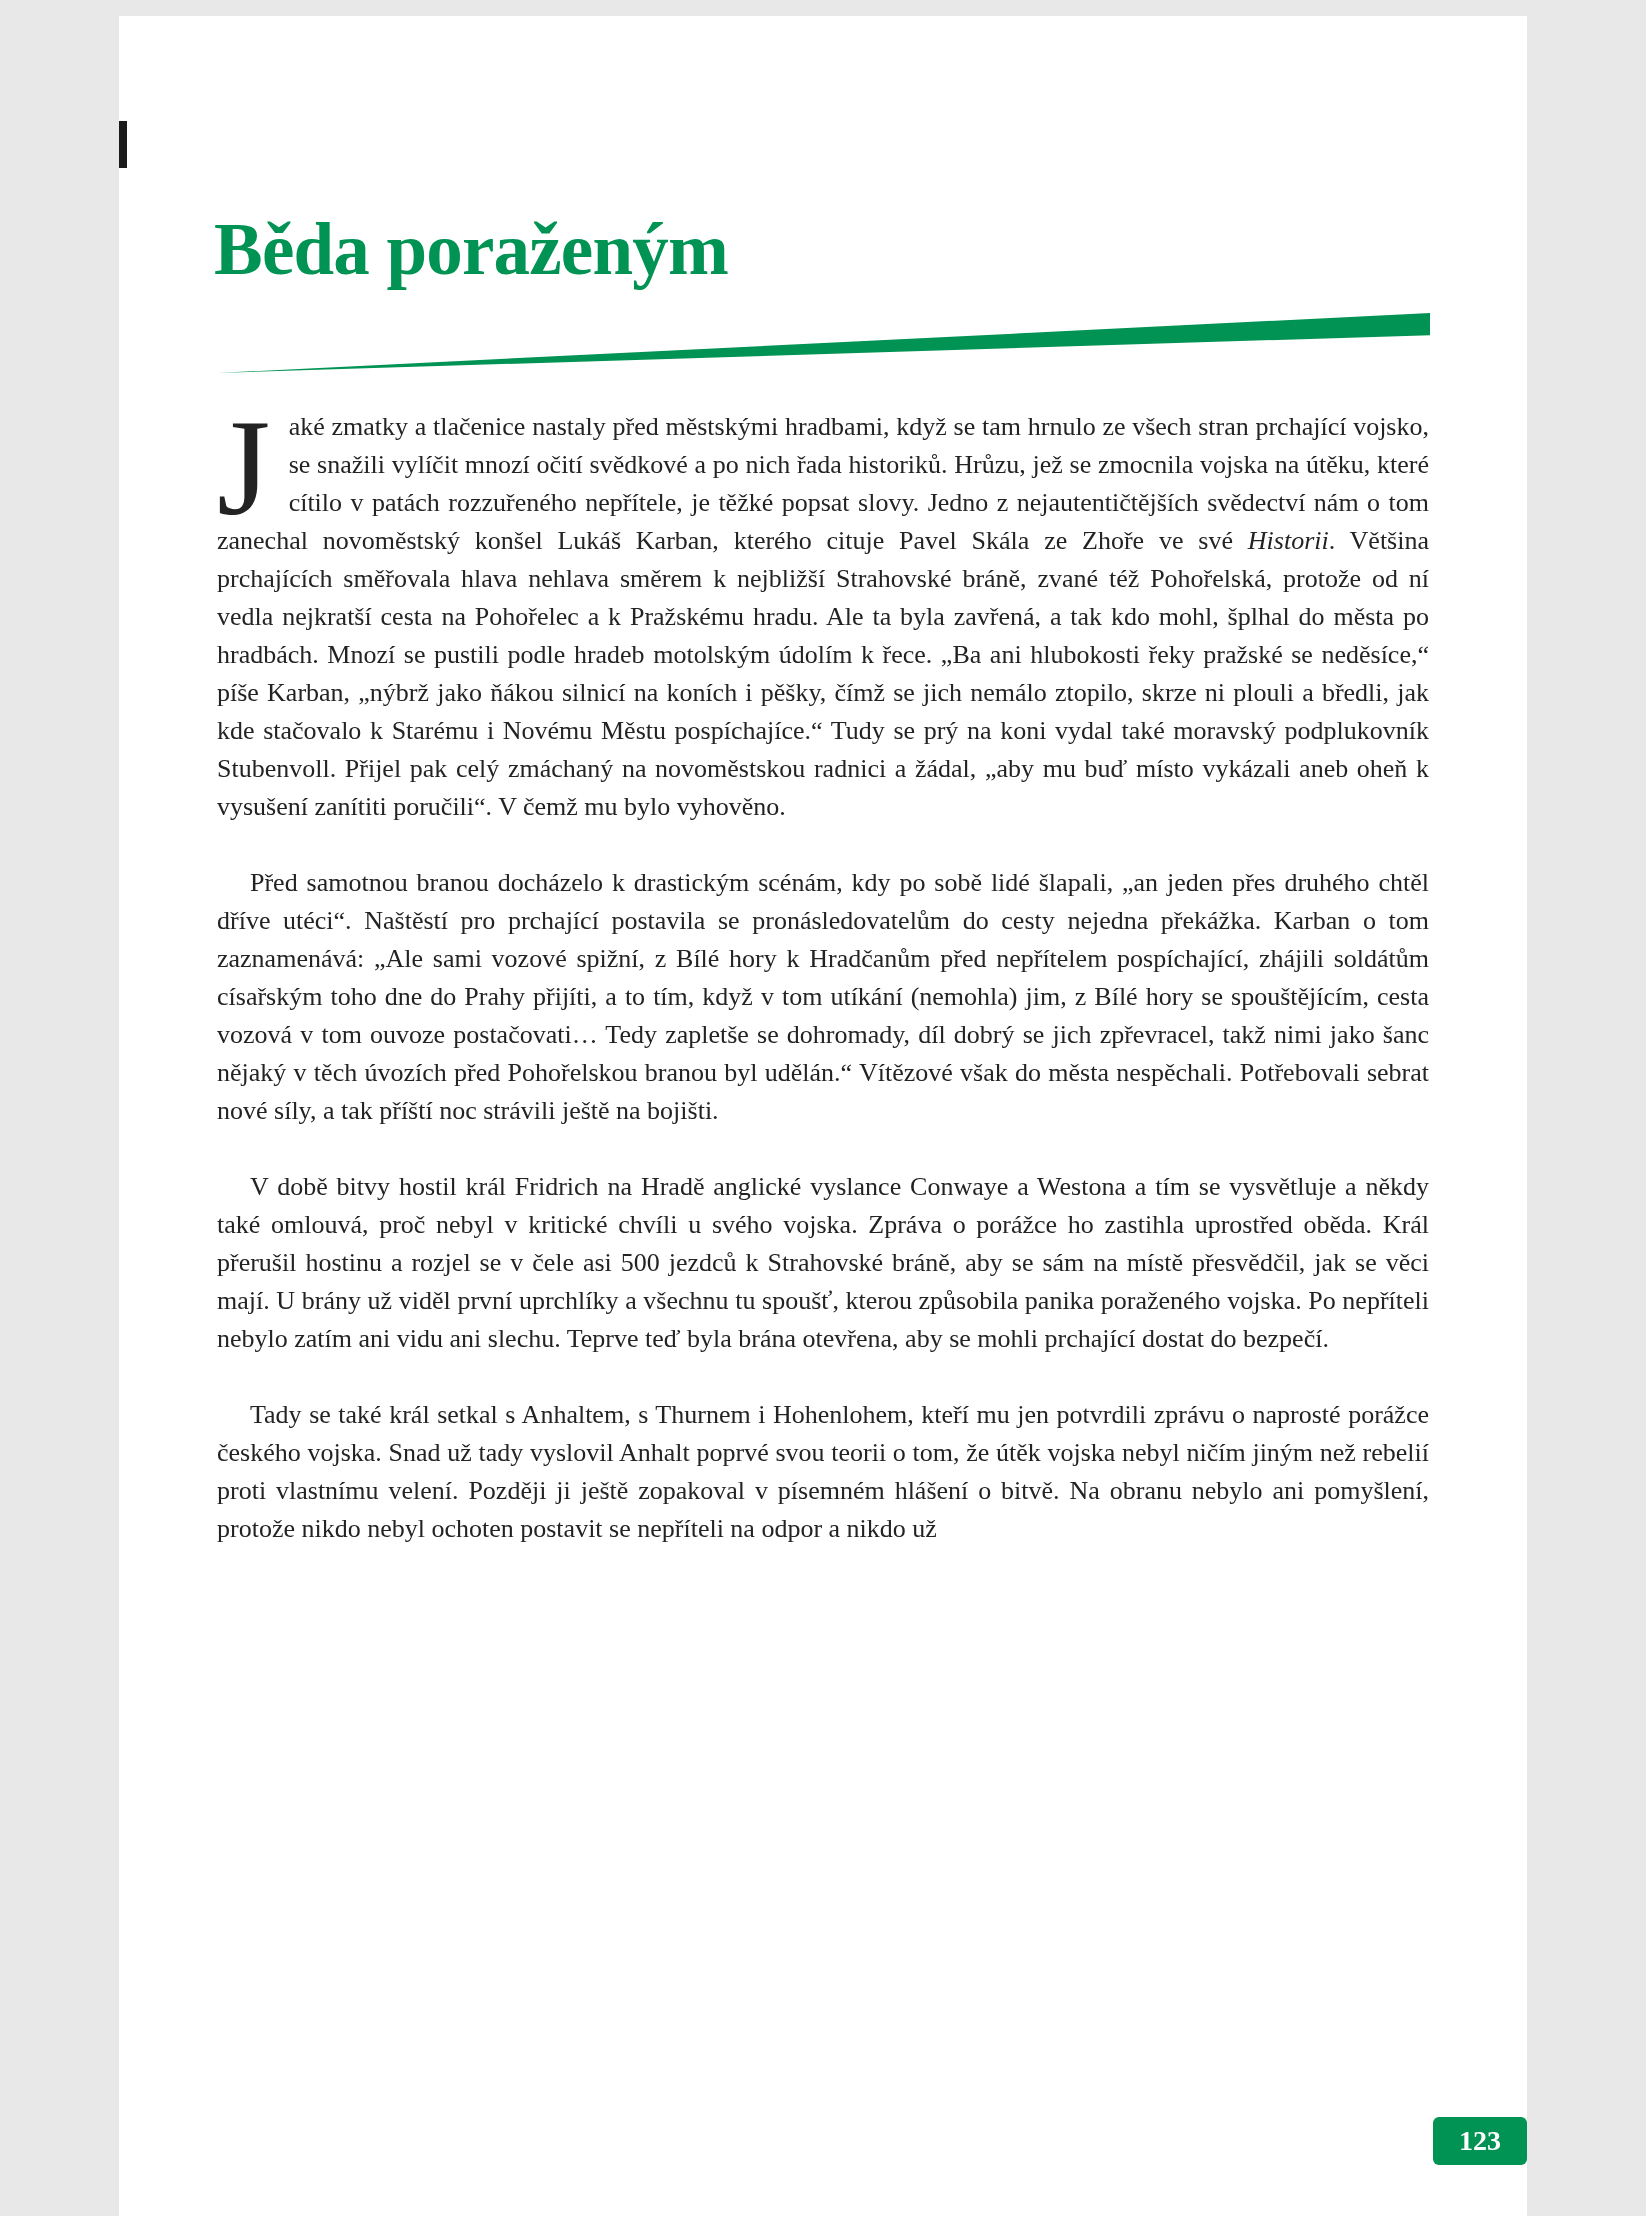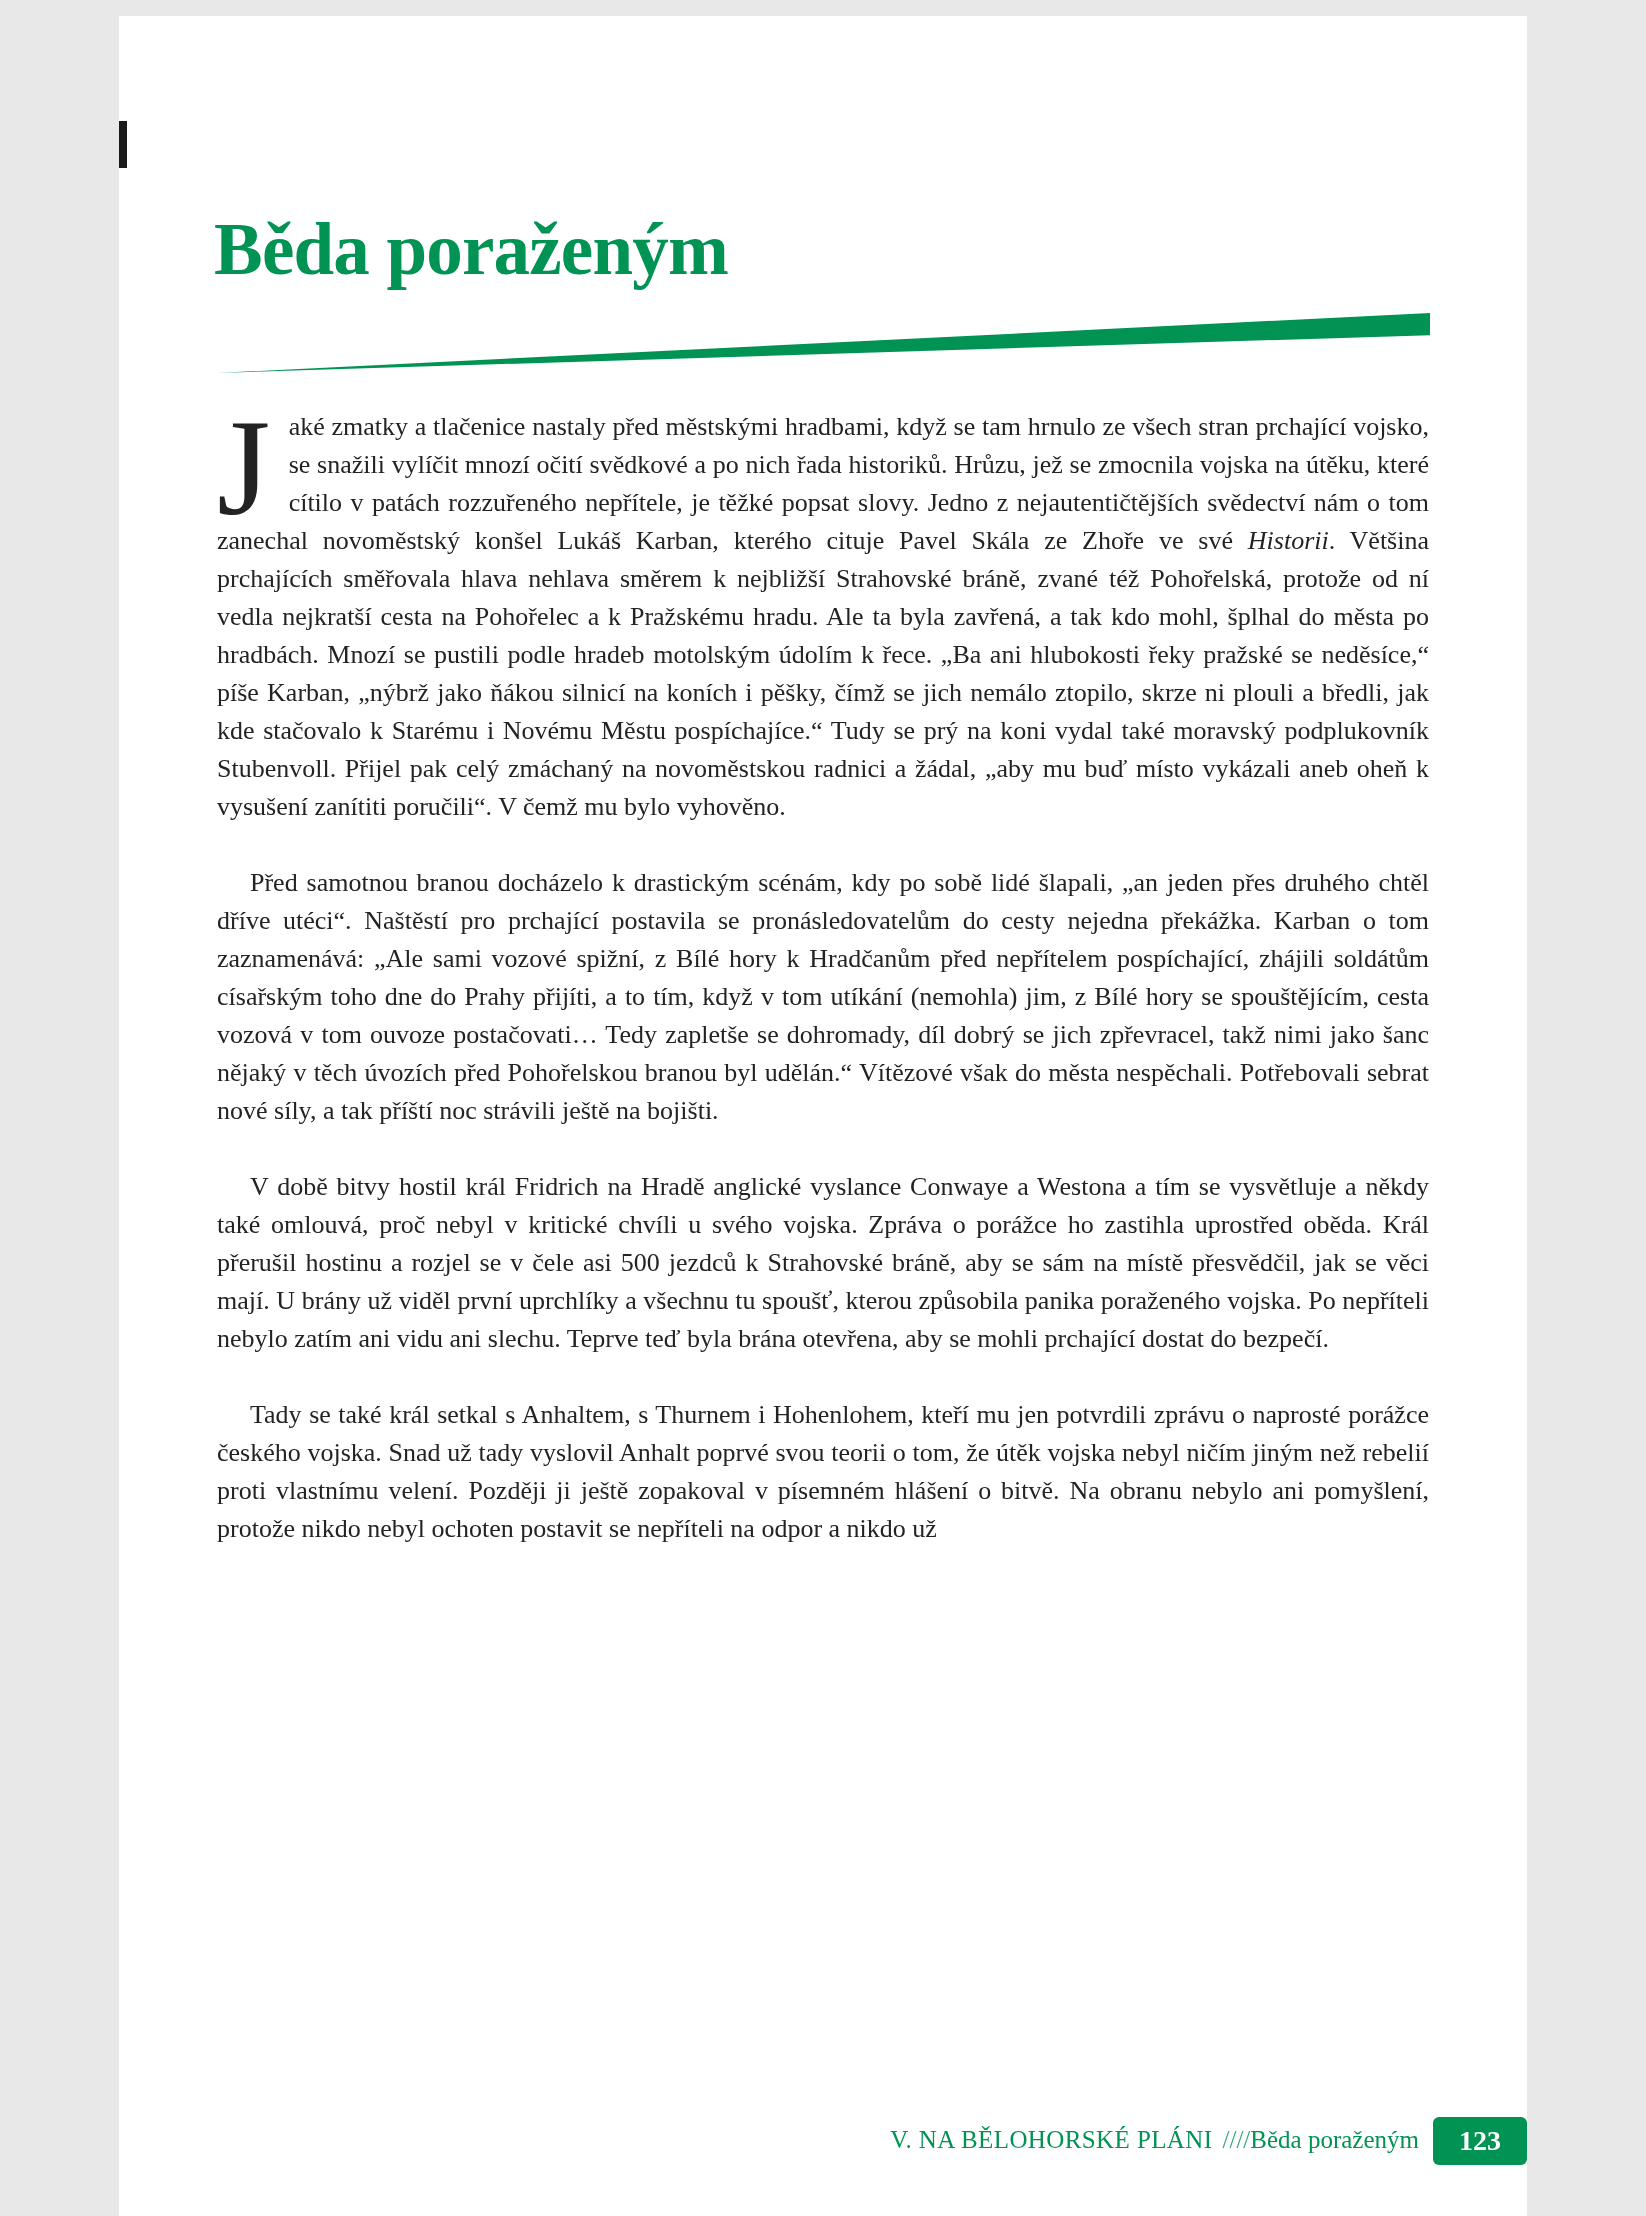--- a/index.html
+++ b/index.html
@@ -114,20 +114,19 @@
 
   <div class="swoosh"></div>
 
   <div class="article" lang="cs">
       <p><span class="dropcap">J</span><span>aké zmatky a tlačenice nastaly před městskými hradbami, když se tam hrnulo ze všech stran prchající vojsko, se snažili vylíčit mnozí očití svědkové a po nich řada historiků. Hrůzu, jež se zmocnila vojska na útěku, které cítilo v patách rozzuřeného nepřítele, je těžké popsat slovy. Jedno z nejautentičtějších svědectví nám o tom zanechal novoměstský konšel Lukáš Karban, kterého cituje Pavel Skála ze Zhoře ve své </span><em>Historii</em><span>. Většina prchajících směřovala hlava nehlava směrem k nejbližší Strahovské bráně, zvané též Pohořelská, protože od ní vedla nejkratší cesta na Pohořelec a k Pražskému hradu. Ale ta byla zavřená, a tak kdo mohl, šplhal do města po hradbách. Mnozí se pustili podle hradeb motolským údolím k řece. „Ba ani hlubokosti řeky pražské se neděsíce,“ píše Karban, „nýbrž jako ňákou silnicí na koních i pěšky, čímž se jich nemálo ztopilo, skrze ni plouli a bředli, jak kde stačovalo k Starému i Novému Městu pospíchajíce.“ Tudy se prý na koni vydal také moravský podplukovník Stubenvoll. Přijel pak celý zmáchaný na novoměstskou radnici a žádal, „aby mu buď místo vykázali aneb oheň k vysušení zanítiti poručili“. V čemž mu bylo vyhověno.</span></p>
       <p><span>Před samotnou branou docházelo k drastickým scénám, kdy po sobě lidé šlapali, „an jeden přes druhého chtěl dříve utéci“. Naštěstí pro prchající postavila se pronásledovatelům do cesty nejedna překážka. Karban o tom zaznamenává: „Ale sami vozové spižní, z Bílé hory k Hradčanům před nepřítelem pospíchající, zhájili soldátům císařským toho dne do Prahy přijíti, a to tím, když v tom utíkání (nemohla) jim, z Bílé hory se spouštějícím, cesta vozová v tom ouvoze postačovati… Tedy zapletše se dohromady, díl dobrý se jich zpřevracel, takž nimi jako šanc nějaký v těch úvozích před Pohořelskou branou byl udělán.“ Vítězové však do města nespěchali. Potřebovali sebrat nové síly, a tak příští noc strávili ještě na bojišti.</span></p>
       <p><span>V době bitvy hostil král Fridrich na Hradě anglické vyslance Conwaye a Westona a tím se vysvětluje a někdy také omlouvá, proč nebyl v kritické chvíli u svého vojska. Zpráva o porážce ho zastihla uprostřed oběda. Král přerušil hostinu a rozjel se v čele asi 500 jezdců k Strahovské bráně, aby se sám na místě přesvědčil, jak se věci mají. U brány už viděl první uprchlíky a všechnu tu spoušť, kterou způsobila panika poraženého vojska. Po nepříteli nebylo zatím ani vidu ani slechu. Teprve teď byla brána otevřena, aby se mohli prchající dostat do bezpečí.</span></p>
       <p><span>Tady se také král setkal s Anhaltem, s Thurnem i Hohenlohem, kteří mu jen potvrdili zprávu o naprosté porážce českého vojska. Snad už tady vyslovil Anhalt poprvé svou teorii o tom, že útěk vojska nebyl ničím jiným než rebelií proti vlastnímu velení. Později ji ještě zopakoval v písemném hlášení o bitvě. Na obranu nebylo ani pomyšlení, protože nikdo nebyl ochoten postavit se nepříteli na odpor a nikdo už</span></p>
     </div>
 
-  <div class="footer"><span class="f-chapter">V. NA BĚLOHORSKÉ PLÁNI</span><span class="f-sep">////</span><span class="f-section">Běda poraženým</span></div>
 
   <div class="pagenum">
     <span>123</span>
   </div>
 
 </div>
 
 
 </body></html>

